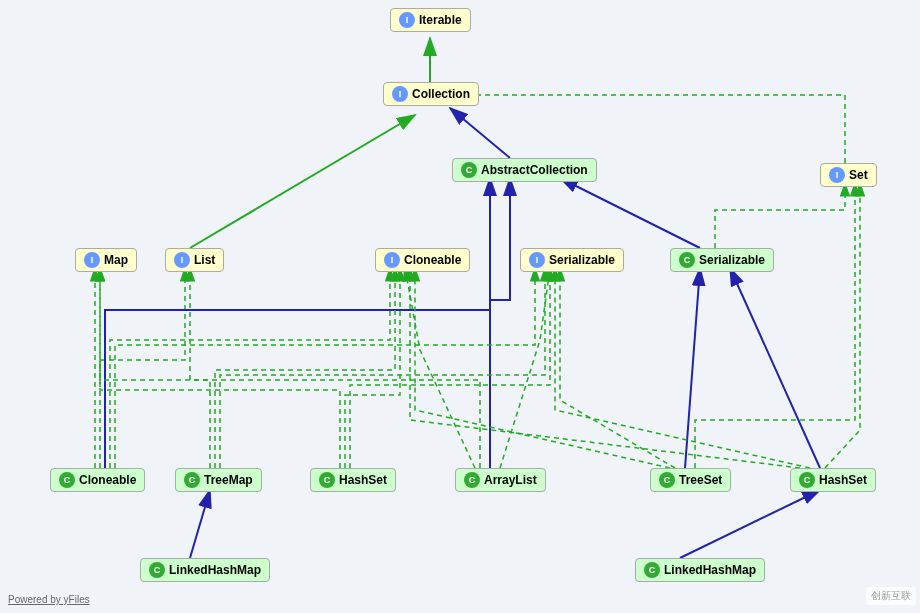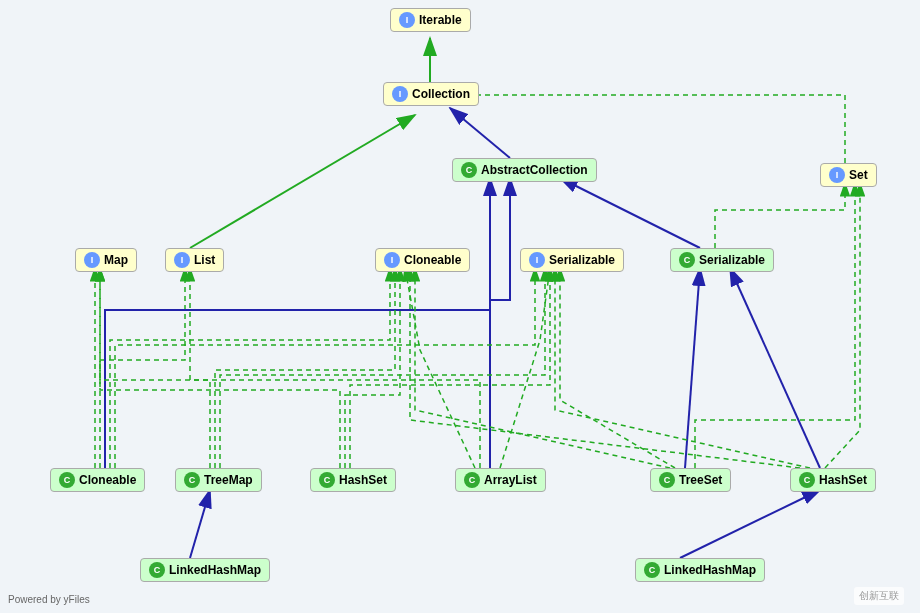--- a/index.html
+++ b/index.html
@@ -68,25 +68,26 @@
       height: 613px;
       z-index: 5;
       pointer-events: none;
     }
     .footer {
       position: absolute;
       bottom: 8px;
       left: 8px;
       font-size: 10px;
       color: #666;
+      text-decoration: underline;
     }
     .watermark {
       position: absolute;
       bottom: 8px;
-      right: 16px;
+      right: 4px;
       font-size: 10px;
       color: #999;
       background: rgba(255,255,255,0.7);
       padding: 2px 5px;
       border-radius: 3px;
     }
   </style>
 </head>
 <body>
 

